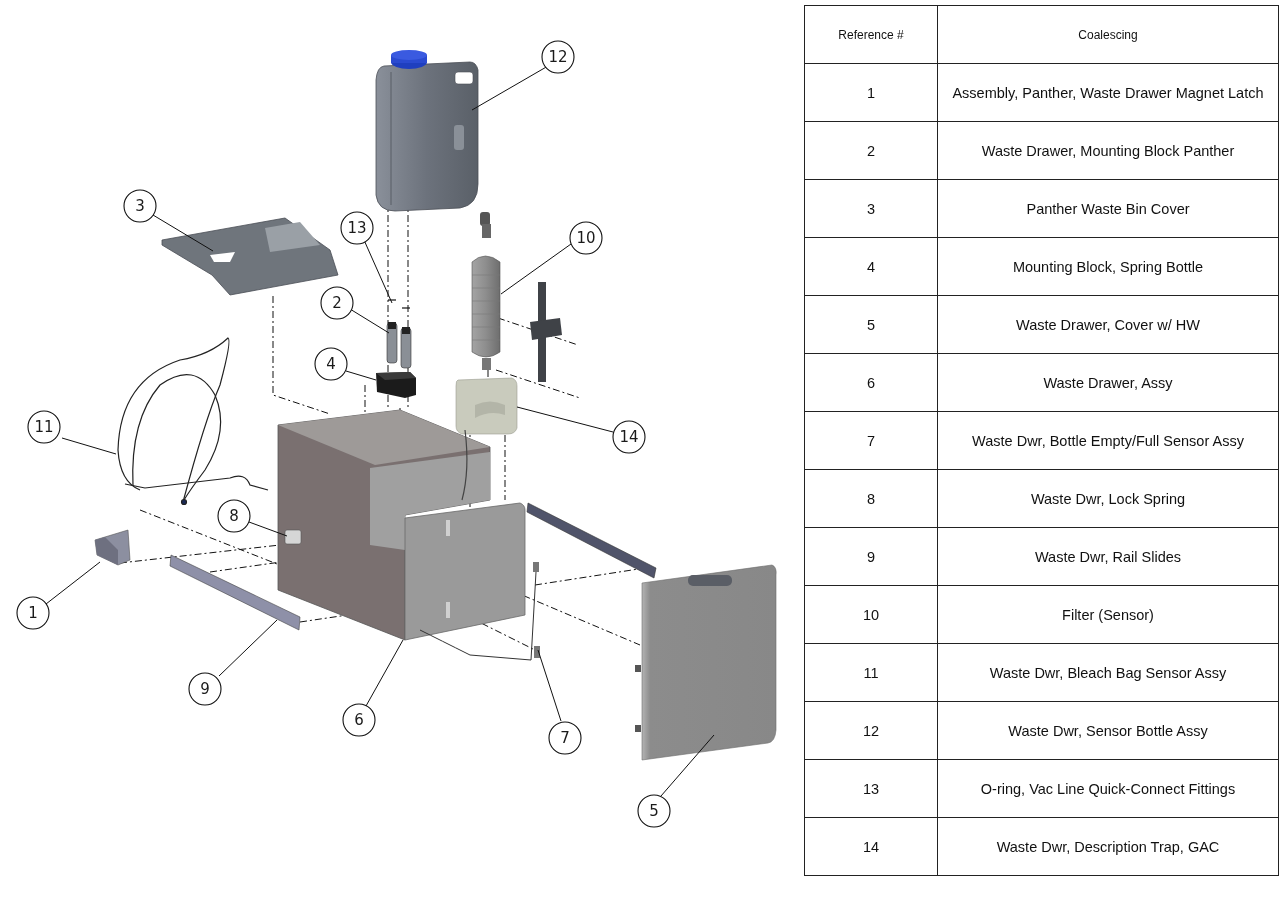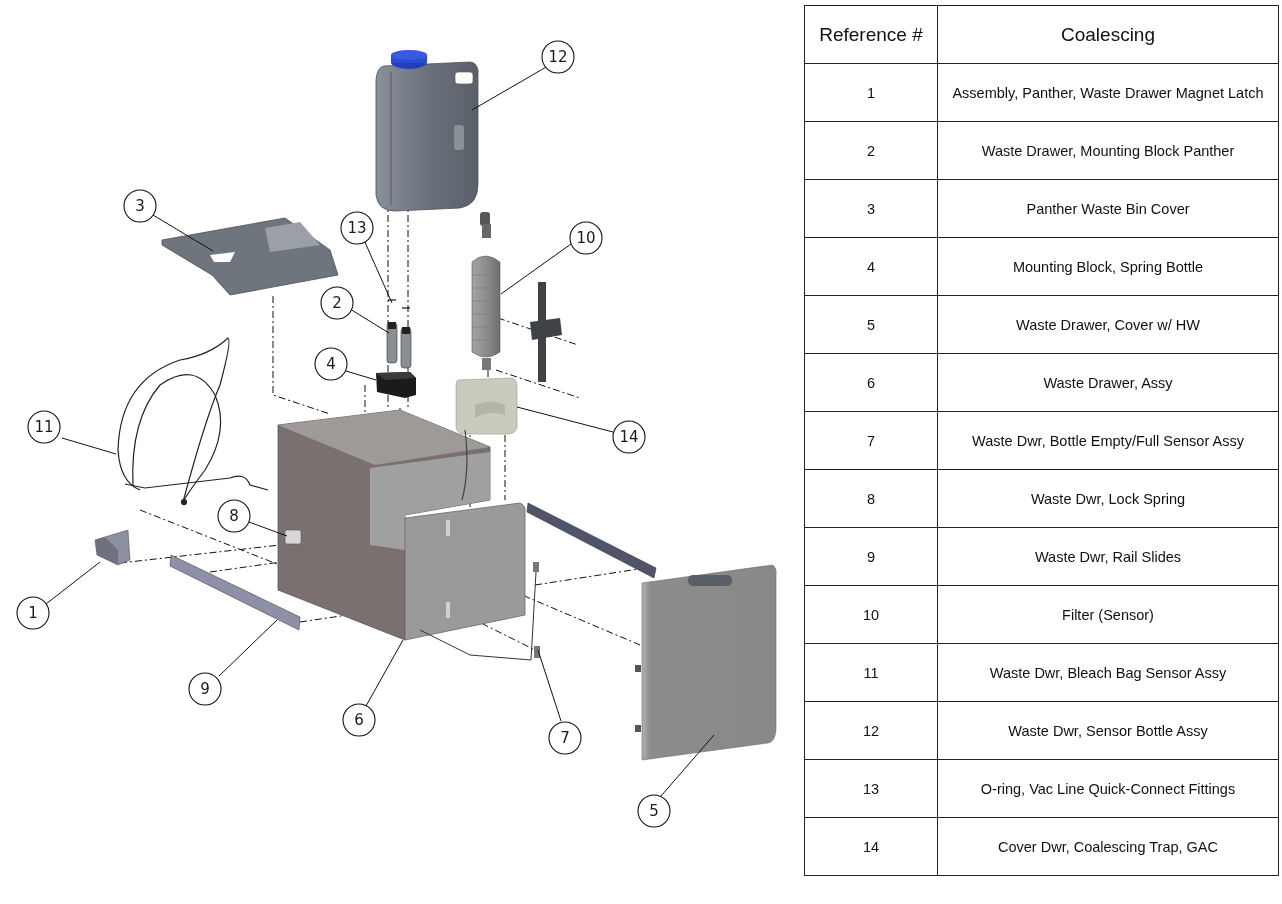--- a/index.html
+++ b/index.html
@@ -1,21 +1,21 @@
 <!DOCTYPE html>
 <html><head>
 <meta charset="utf-8">
 <style>
   html, body { margin:0; padding:0; background:#ffffff; }
   body { width:1282px; height:904px; position:relative; overflow:hidden; font-family:"Liberation Sans", sans-serif; }
   #diagram { position:absolute; left:0; top:0; width:800px; height:904px; }
   .callout-text { font-family:"DejaVu Sans", sans-serif; font-size:15px; fill:#1a1a1a; text-anchor:middle; dominant-baseline:central; }
   #parts-table { position:absolute; left:804px; top:5px; border-collapse:collapse; table-layout:fixed; width:474px; }
   #parts-table td, #parts-table th { border:1.5px solid #222; text-align:center; vertical-align:middle; height:57px; padding:0; font-weight:normal; font-size:14.5px; color:#111; white-space:nowrap; overflow:hidden; }
-  #parts-table th { font-size:19px; }
+  #parts-table th { font-size:12px; }
   #parts-table col.c1 { width:133px; }
   #parts-table col.c2 { width:341px; }
 </style>
 </head>
 <body>
 
 <svg id="diagram" viewBox="0 0 800 904" xmlns="http://www.w3.org/2000/svg">
   <defs>
     <linearGradient id="gBottle" x1="0" x2="1" y1="0" y2="0">
       <stop offset="0" stop-color="#8a909a"></stop>
@@ -287,16 +287,16 @@
     <tr>
         <td>12</td>
         <td>Waste Dwr, Sensor Bottle Assy</td>
       </tr>
     <tr>
         <td>13</td>
         <td>O-ring, Vac Line Quick-Connect Fittings</td>
       </tr>
     <tr>
         <td>14</td>
-        <td>Cover Dwr, Coalescing Trap, GAC</td>
+        <td>Waste Dwr, Description Trap, GAC</td>
       </tr>
   </tbody>
 </table>
 
 </body></html>

